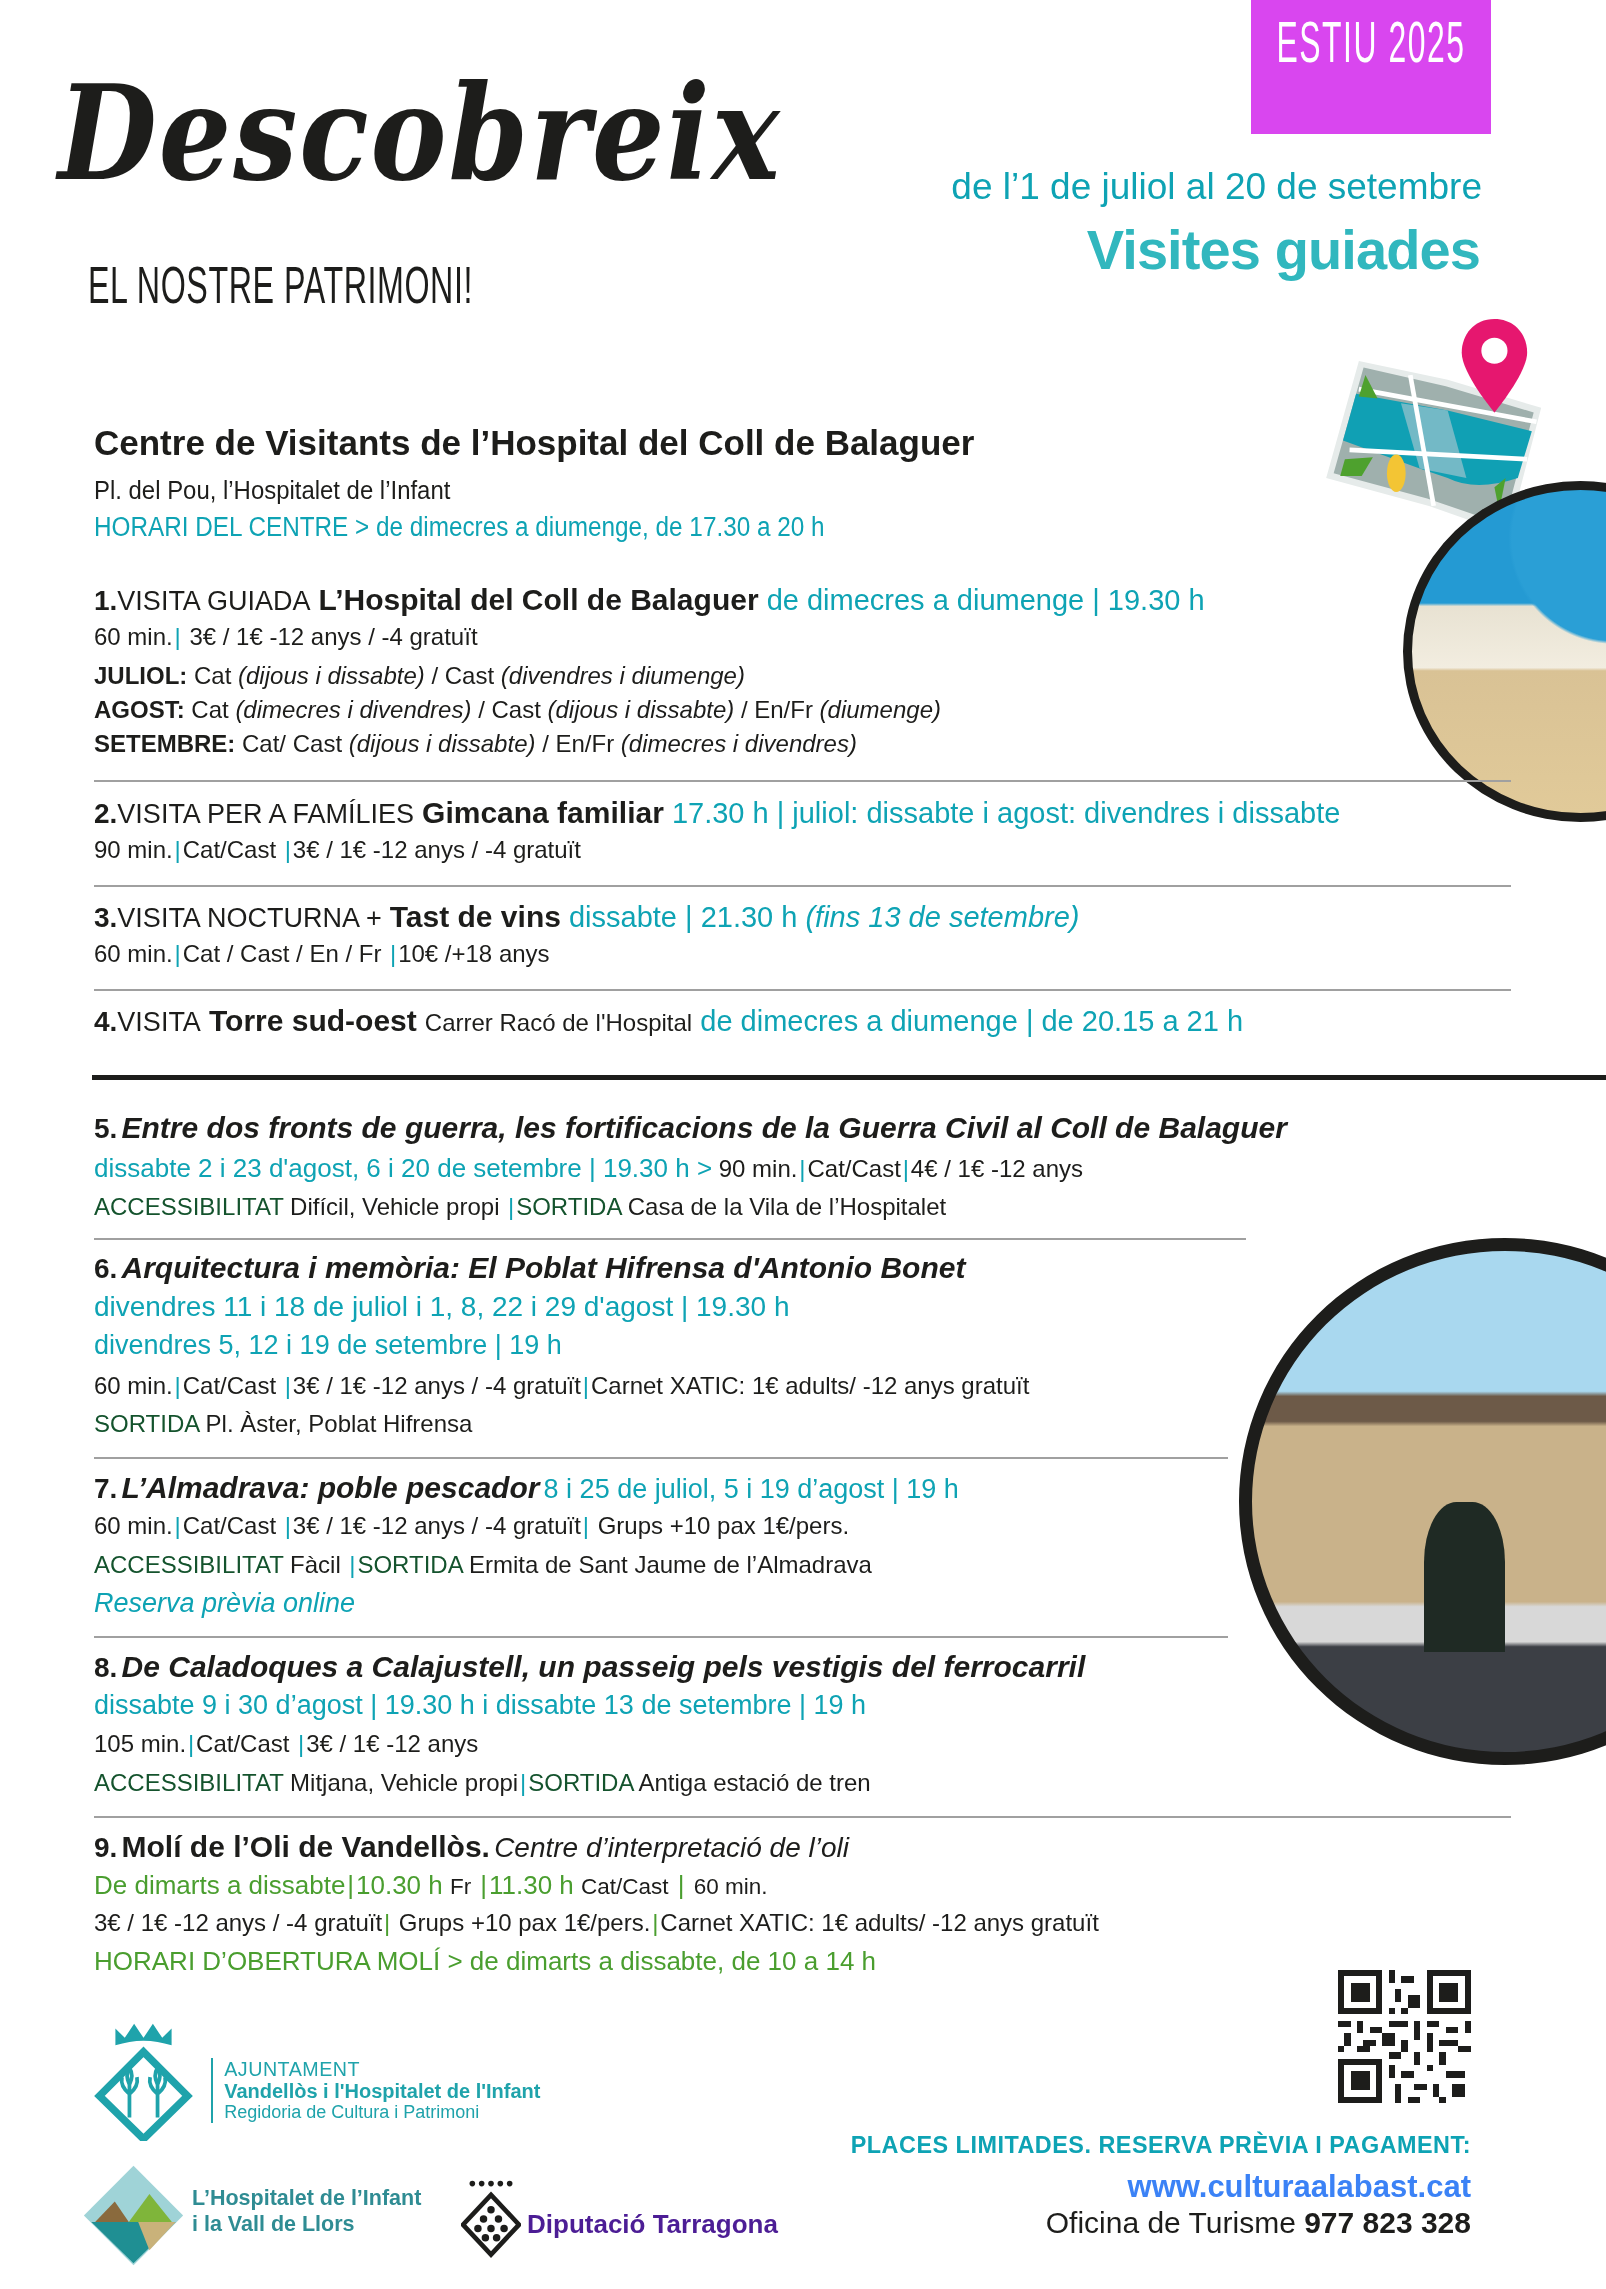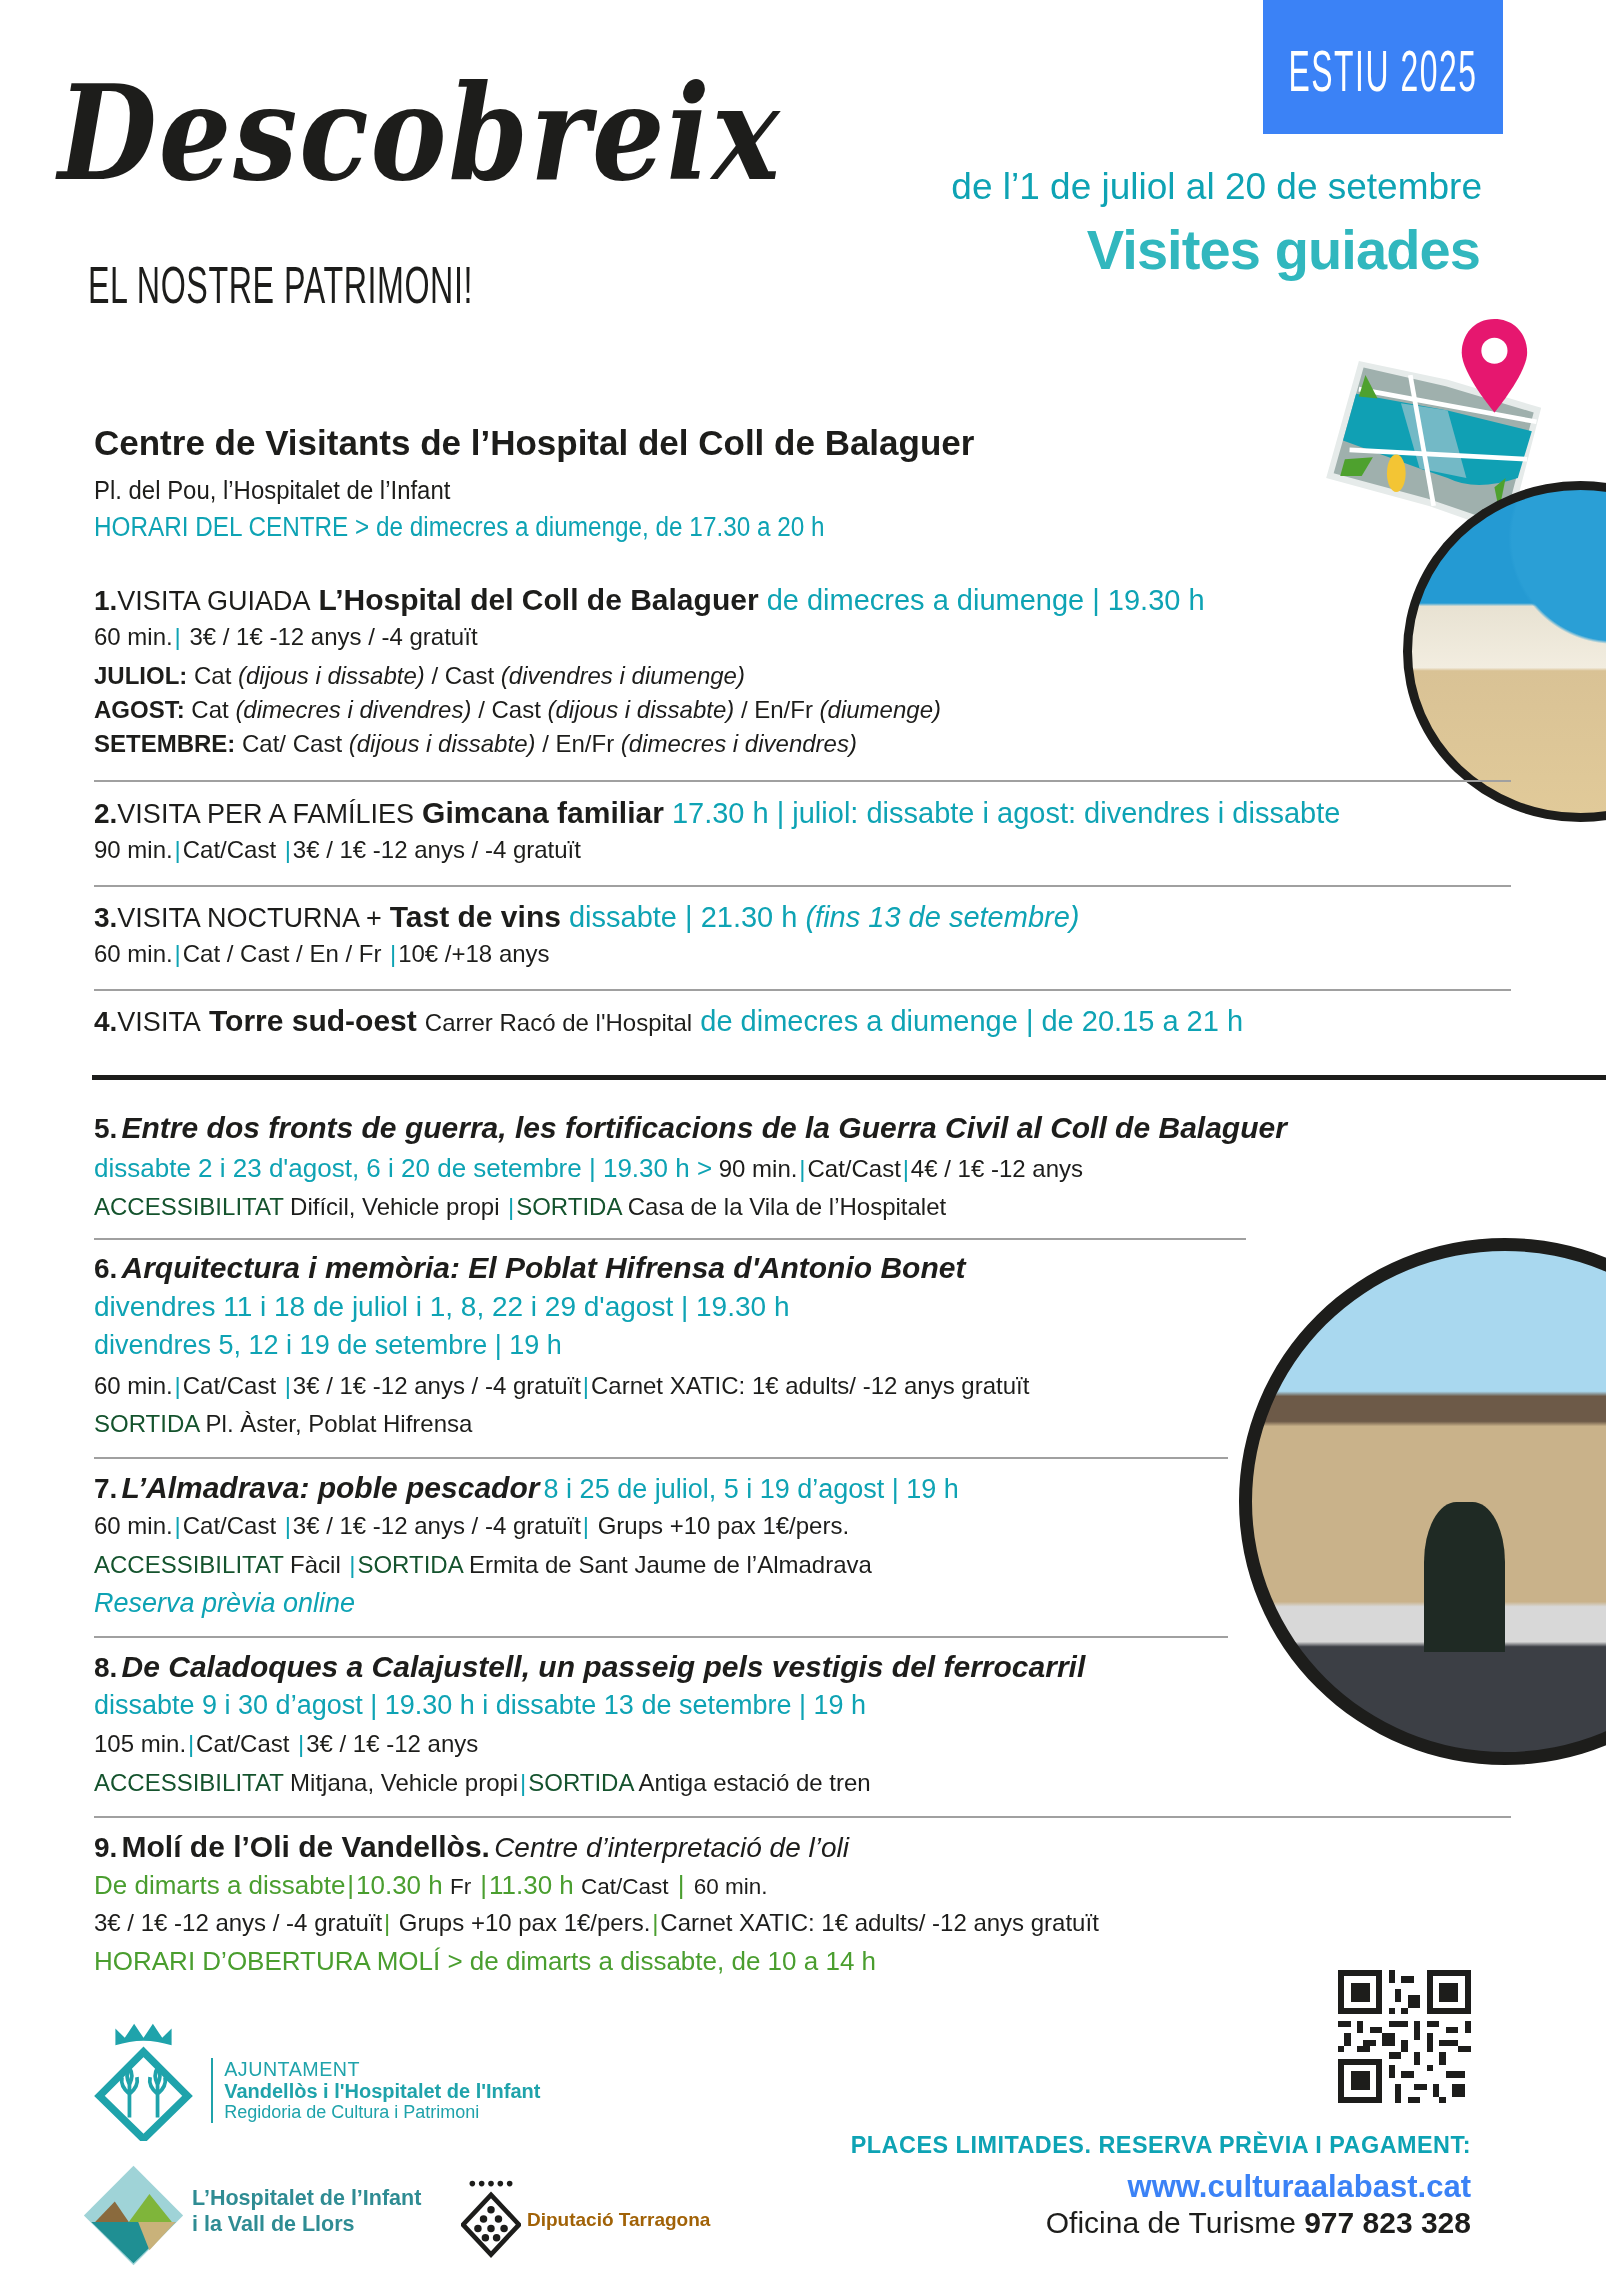--- a/index.html
+++ b/index.html
@@ -10,21 +10,21 @@
   .grey { color:#14532d; }
   .green { color:#4a9e2f; }
   .bar { color:#0ea3b4; padding:0 1.9px; }
   .bar-g { color:#4a9e2f; padding:0 1.9px; }
 
   
   .script { left:58px; top:56px; font-family:"DejaVu Serif", serif; font-style:italic; font-weight:bold;
             font-size:114px; letter-spacing:1.9px; color:#1d1d1b; transform:scaleY(1.15); transform-origin:left top; }
   .subtitle { left:88px; top:255px; font-family:"Liberation Sans Narrow","Liberation Sans", sans-serif; font-size:52px;
               letter-spacing:0.9px; transform:scaleX(0.62); transform-origin:left top; white-space:nowrap; color:#1d1d1b; }
-  .season-box { left:1251px; top:0; width:240px; height:134px; background:#3b82f6; display:flex; align-items:center; justify-content:center;margin-left:12px; }
+  .season-box { left:1251px; top:0; width:240px; height:134px; background:#d946ef; display:flex; justify-content:center; }
   .season-box span { color:#fff; font-size:58px; letter-spacing:2.8px; transform:scaleX(0.55); white-space:nowrap; display:inline-block; margin-top:7.5px; }
   .dates { right:125px; top:166px; font-size:37px; color:#0ea3b4; white-space:nowrap; }
   .visites { right:127px; top:217px; font-size:56px; font-weight:bold; color:#31b7be; white-space:nowrap; letter-spacing:-0.9px; }
 
   
   .map { left:1307px; top:319px; width:244px; height:215px; }
 
   
   .circle1 { left:1403px; top:481px; width:337px; height:323px; border-radius:50%; border:9.4px solid #1d1d1b;
              background: radial-gradient(circle at 60% 15%, #2a9fd6 0 30%, transparent 31%),
@@ -61,21 +61,21 @@
 
   .logo-ajunt { left:92px; top:2019px; }
   .ajunt-text { left:211px; top:2058px; color:#1fa3ab; white-space:nowrap; line-height:1.12; border-left:2.8px solid #1fa3ab; padding-left:11.2px; }
   .ajunt-text .l1 { font-size:19.7px; letter-spacing:0.5px; display:block; }
   .ajunt-text .l2 { font-size:20px; font-weight:bold; display:block; }
   .ajunt-text .l3 { font-size:18px; display:block; }
 
   .logo-hosp { left:82px; top:2164px; }
   .hosp-text { left:192px; top:2186px; font-size:21.5px; font-weight:bold; color:#2f8c93; line-height:1.2; white-space:nowrap; }
   .logo-dipu { left:461px; top:2178px; }
-  .dipu-text { left:527px; top:2209px; font-size:19px; font-weight:bold; color:#a16207; white-space:nowrap; }
+  .dipu-text { left:527px; top:2209px; font-size:26px; font-weight:bold; color:#4c1d95; white-space:nowrap; }
 </style>
 </head>
 <body>
 
 <div class="abs script">Descobreix</div>
 <div class="abs subtitle">EL NOSTRE PATRIMONI!</div>
 <div class="abs season-box">
   <span>ESTIU 2025</span>
 </div>
 <div class="abs dates">de l’1 de juliol al 20 de setembre</div>

